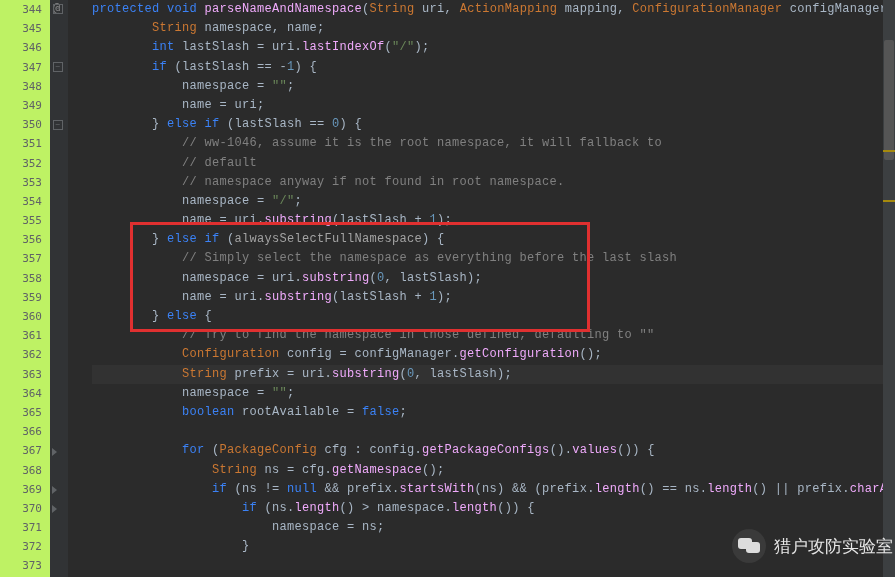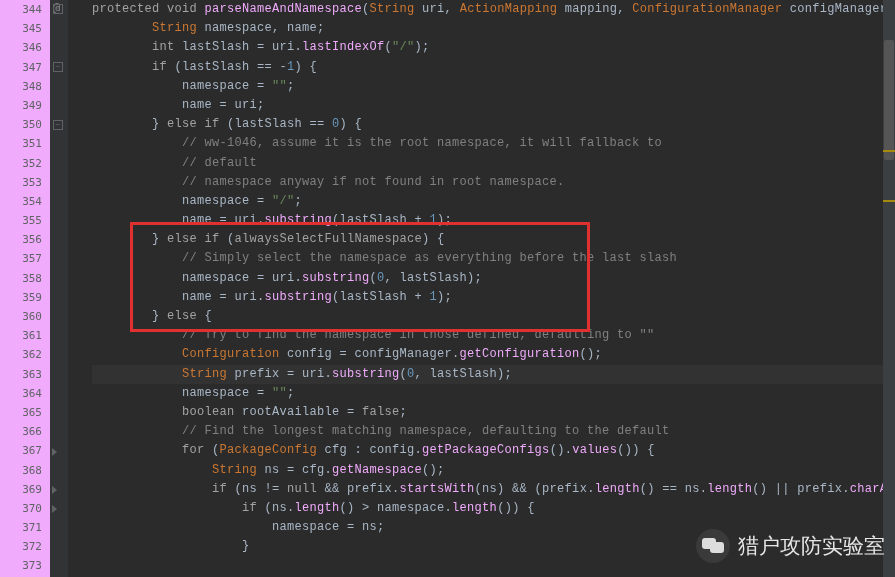--- a/index.html
+++ b/index.html
@@ -8,21 +8,21 @@
   font-family:'Microsoft YaHei',Consolas,monospace;
   font-size:12px;
   color:#a9b7c6;
   overflow:hidden;
   width:895px;
   height:577px;
   position:relative;
 }
 .editor { display:flex; height:100%; }
 .gutter {
-  background:#f0abfc;
+  background:#bef264;
   width:50px;
   flex-shrink:0;
   text-align:right;
   padding-right:8px;
   color:#606366;
   font-size:11px;
 }
 .gutter .ln { height:19.2px; line-height:19.2px; }
 .fold-col {
   background:#313335;
@@ -48,43 +48,43 @@
   font-size:12px;
   top:1px;
 }
 .code {
   flex:1;
   padding-left:24px;
   position:relative;
 }
 .line { height:19.2px; line-height:19.2px; white-space:pre; font-family:Consolas,'Courier New',monospace; letter-spacing:0.3px; }
 .line.hl { background:#323232; }
-.kw { color:#a3a3a3;margin-top:20px; }
+.kw { color:#3b82f6;margin-top:20px; }
 .type { color:#cc7832;text-align:center; }
 .method { color:#f0abfc;text-align:right; }
 .str { color:#6a8759; }
 .num { color:#6897bb; }
 .cmt { color:#808080; }
 .ident { color:#a9b7c6; }
 .param { color:#a9b7c6; }
 .field { color:#a3a3a3; }
 .plain { color:#a9b7c6; }
 .redbox {
   position:absolute;
   border:3px solid #e03030;
   pointer-events:none;
 }
 .wm {
   position:absolute;
   bottom:14px;
-  right:10px;
+  right:2px;
   display:flex;
   align-items:center;
   color:#e6e6e6;
-  font-size:21px;
+  font-size:17px;
   font-family:'Microsoft YaHei',sans-serif;
 }
 .wm .wcircle {
   width:34px;height:34px;border-radius:50%;
   background:#3a3a3a;
   display:flex;align-items:center;justify-content:center;
   margin-right:8px;
   position:relative;
 }
 .wm .bub {
@@ -174,21 +174,21 @@
       <div class="line"><span>        </span><span class="plain">} </span><span class="kw">else if </span><span class="plain">(</span><span class="field">alwaysSelectFullNamespace</span><span class="plain">) {</span></div>
       <div class="line"><span>            </span><span class="cmt">// Simply select the namespace as everything before the last slash</span></div>
       <div class="line"><span>            </span><span class="plain">namespace = uri.</span><span class="method">substring</span><span class="plain">(</span><span class="num">0</span><span class="plain">, lastSlash);</span></div>
       <div class="line"><span>            </span><span class="plain">name = uri.</span><span class="method">substring</span><span class="plain">(lastSlash + </span><span class="num">1</span><span class="plain">);</span></div>
       <div class="line"><span>        </span><span class="plain">} </span><span class="kw">else </span><span class="plain">{</span></div>
       <div class="line"><span>            </span><span class="cmt">// Try to find the namespace in those defined, defaulting to ""</span></div>
       <div class="line"><span>            </span><span class="type">Configuration </span><span class="plain">config = configManager.</span><span class="method">getConfiguration</span><span class="plain">();</span></div>
       <div class="line hl"><span>            </span><span class="type">String </span><span class="plain">prefix = uri.</span><span class="method">substring</span><span class="plain">(</span><span class="num">0</span><span class="plain">, lastSlash);</span></div>
       <div class="line"><span>            </span><span class="plain">namespace = </span><span class="str">""</span><span class="plain">;</span></div>
       <div class="line"><span>            </span><span class="kw">boolean </span><span class="plain">rootAvailable = </span><span class="kw">false</span><span class="plain">;</span></div>
-      <div class="line"><span>            </span><span class="cmt">// Find the longest matching namespace, defaulting to the default</span></div>
+      <div class="line"><span>            </span></div>
       <div class="line"><span>            </span><span class="kw">for </span><span class="plain">(</span><span class="type">PackageConfig </span><span class="plain">cfg : config.</span><span class="method">getPackageConfigs</span><span class="plain">().</span><span class="method">values</span><span class="plain">()) {</span></div>
       <div class="line"><span>                </span><span class="type">String </span><span class="plain">ns = cfg.</span><span class="method">getNamespace</span><span class="plain">();</span></div>
       <div class="line"><span>                </span><span class="kw">if </span><span class="plain">(ns != </span><span class="kw">null </span><span class="plain">&amp;&amp; prefix.</span><span class="method">startsWith</span><span class="plain">(ns) &amp;&amp; (prefix.</span><span class="method">length</span><span class="plain">() == ns.</span><span class="method">length</span><span class="plain">() || prefix.</span><span class="method">charAt</span><span class="plain">(ns.</span></div>
       <div class="line"><span>                    </span><span class="kw">if </span><span class="plain">(ns.</span><span class="method">length</span><span class="plain">() &gt; namespace.</span><span class="method">length</span><span class="plain">()) {</span></div>
       <div class="line"><span>                        </span><span class="plain">namespace = ns;</span></div>
       <div class="line"><span>                    </span><span class="plain">}</span></div>
       <div class="line"><span>                    </span><span class="plain"></span></div>
     </div>
 </div>
 

